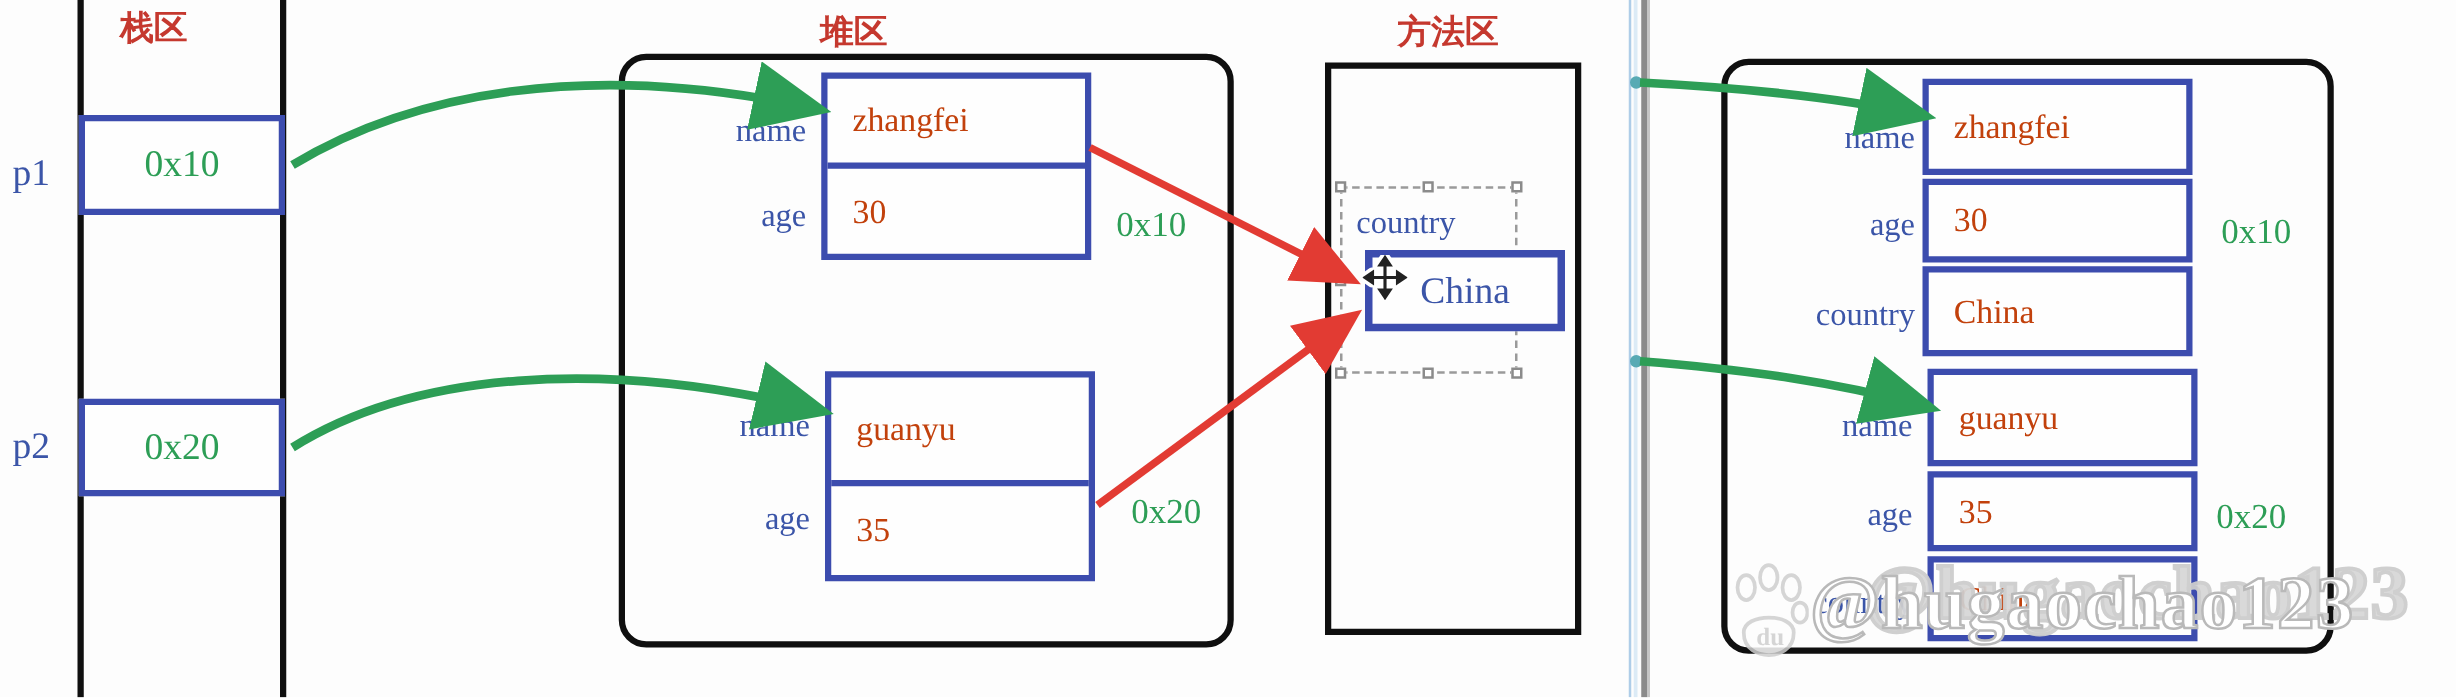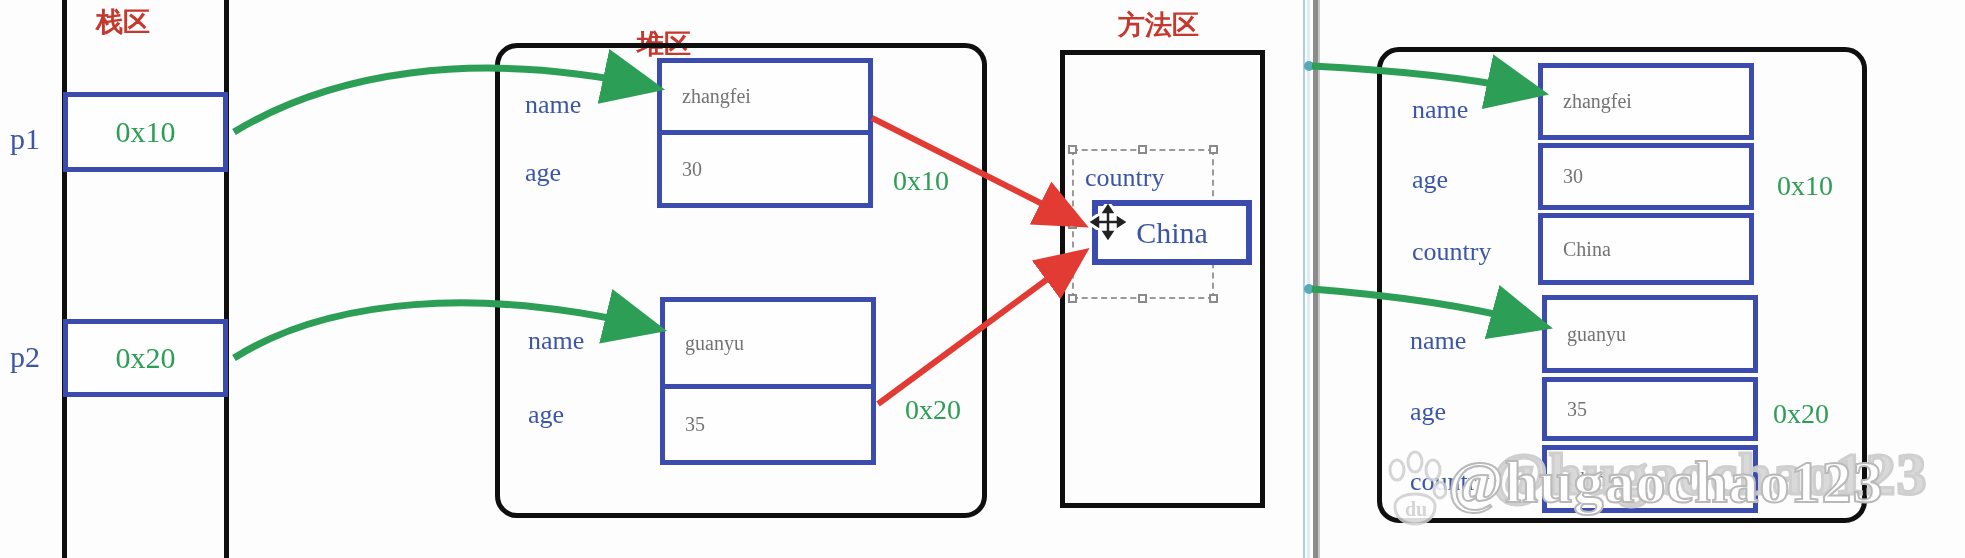--- a/index.html
+++ b/index.html
@@ -8,22 +8,22 @@
     font-family:Liberation Serif, serif;
   }
   .abs{position:absolute;}
   .vline{position:absolute;top:0;width:5px;height:558px;background:#0f0f0f;}
   .zone-title{position:absolute;font-size:27px;font-weight:bold;color:#c5382e;white-space:nowrap;}
   .blue-box{position:absolute;border:5px solid #3c4cae;background:#fefefe;box-sizing:border-box;}
   .stack-val{display:flex;align-items:center;justify-content:center;font-size:30px;color:#2d9e56;}
   .ptr-label{position:absolute;font-size:30px;color:#3b55a8;}
   .container{position:absolute;border:5px solid #0f0f0f;background:transparent;box-sizing:border-box;}
   .rounded{border-radius:22px;}
-  .field-label{position:absolute;font-size:26px;color:#3b55a8;width:120px;white-space:nowrap;}
-  .field-value{font-size:20px;color:#737373;white-space:nowrap;}
+  .field-label{position:absolute;font-size:26px;color:#3b55a8;text-align:right;width:120px;white-space:nowrap;}
+  .field-value{font-size:27px;color:#c2410c;white-space:nowrap;}
   .addr{position:absolute;font-size:28px;color:#2d9e56;white-space:nowrap;}
   .objbox{position:absolute;border:5px solid #3c4cae;background:#fefefe;box-sizing:border-box;}
   .objrow{box-sizing:border-box;display:flex;align-items:center;padding-left:20px;}
   .row-divider{border-bottom:5px solid #3c4cae;}
   .cellbox{position:absolute;border:5px solid #3c4cae;background:#fefefe;box-sizing:border-box;display:flex;align-items:center;padding-left:20px;}
   .sel-rect{position:absolute;border:2px dashed #9a9a9a;box-sizing:border-box;}
   .handle{position:absolute;width:9px;height:9px;background:#fff;border:2px solid #8b8b8b;box-sizing:border-box;}
   .china-text{font-size:30px;color:#3b55a8;}
   svg.overlay{position:absolute;left:0;top:0;z-index:30;pointer-events:none;}
   .wm-gray{
@@ -49,21 +49,21 @@
   <div class="ptr-label" style="left:10px;top:122px;">p1</div>
   <div class="blue-box stack-val" style="left:63px;top:92px;width:165px;height:80px;">
     <span>0x10</span>
   </div>
 
   <div class="ptr-label" style="left:10px;top:340px;">p2</div>
   <div class="blue-box stack-val" style="left:63px;top:319px;width:165px;height:78px;">
     <span>0x20</span>
   </div>
 
-  <div class="zone-title" style="left:637px;top:7px;margin-top:19px;">堆区</div>
+  <div class="zone-title" style="left:656px;top:7px;">堆区</div>
   <div class="container rounded" style="left:495px;top:43px;width:492px;height:475px;"></div>
 
   <div class="field-label" style="left:525px;top:90px;">name</div>
   <div class="field-label" style="left:525px;top:158px;">age</div>
   <div class="objbox" style="left:657px;top:58px;width:216px;height:150px;">
     <div class="objrow row-divider" style="height:72px;">
       <span class="field-value">zhangfei</span>
     </div>
     <div class="objrow" style="height:68px;">
       <span class="field-value">30</span>

